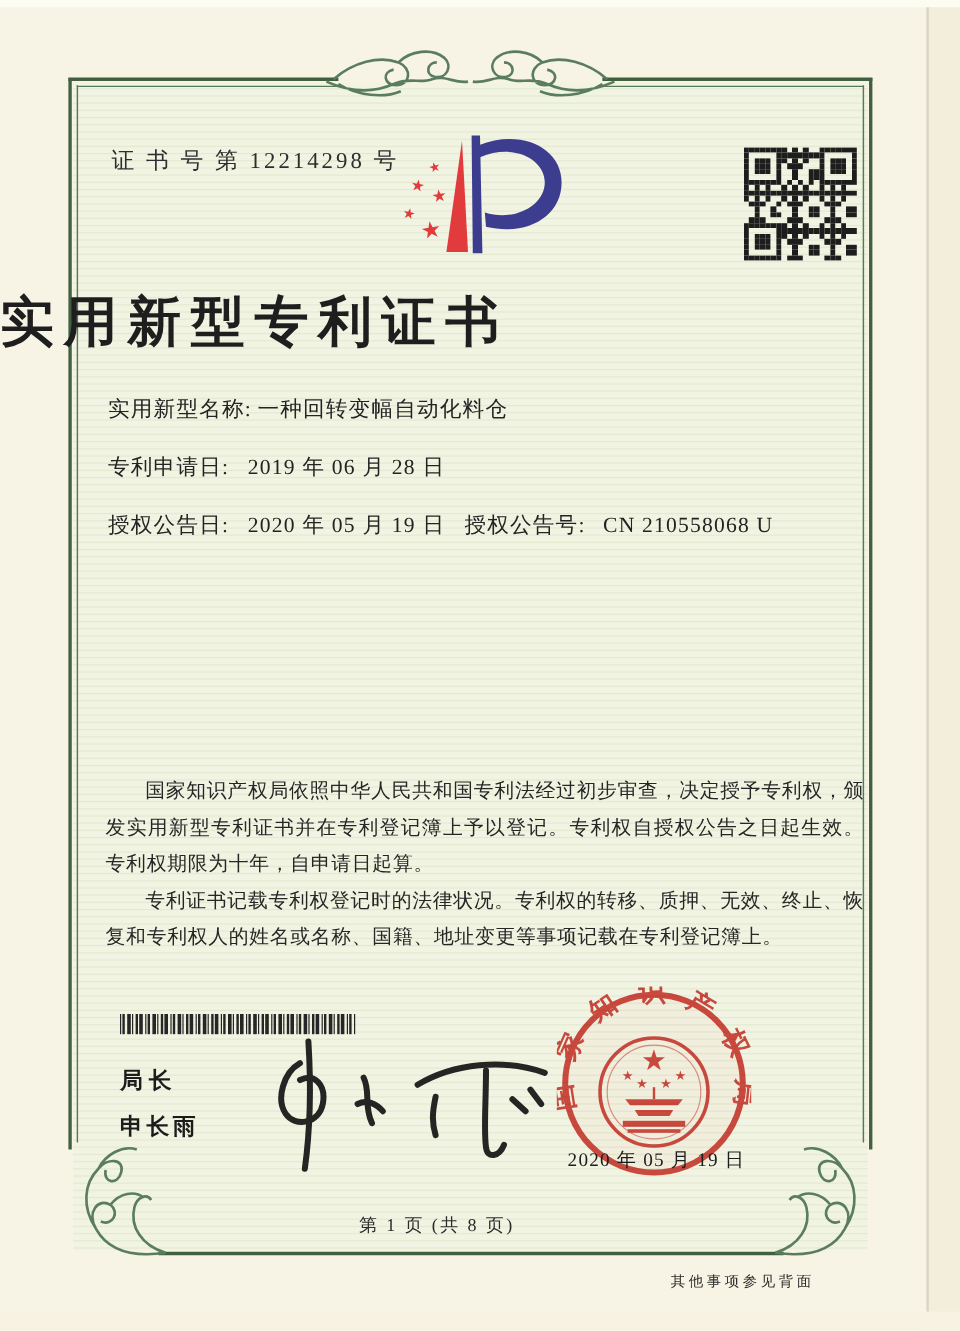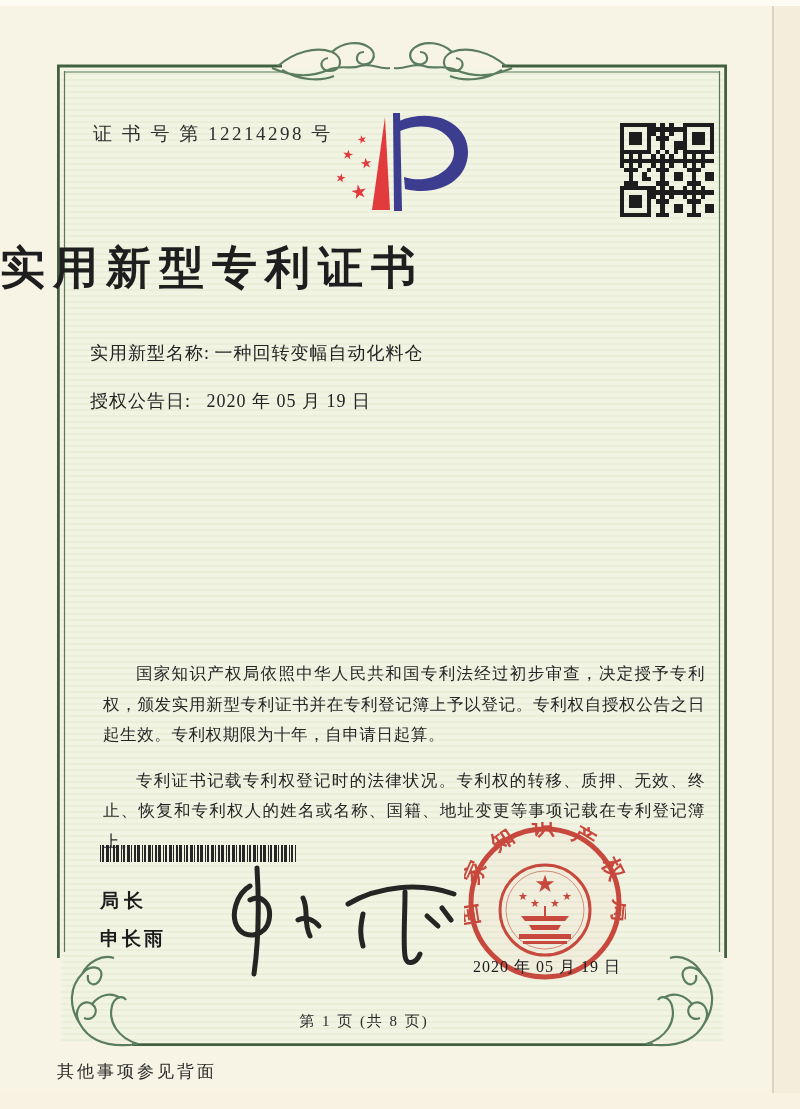--- a/index.html
+++ b/index.html
@@ -23,40 +23,40 @@
   .frame-svg{left:0;top:0;width:800px;height:1109px;pointer-events:none;}
   .cert-no{left:93px;top:121px;font-size:19px;letter-spacing:2.5px;color:#2e2e2e;}
   .logo{left:326px;top:107px;width:178px;height:122px;}
   .qr{left:620px;top:123px;width:94px;height:94px;display:grid;
       grid-template-columns:repeat(21,1fr);grid-template-rows:repeat(21,1fr);}
   .qr div{width:100%;height:100%;}
   .qr .d{background:#1d1d1d;}
   .title{left:0;top:238px;width:800px;text-align:left;
          font-size:45px;font-weight:bold;letter-spacing:8px;color:#1e1e1e;}
   .fields{left:90px;top:331px;width:634px;font-size:18px;color:#232323;}
-  .frow{line-height:21px;margin-bottom:26.8px;white-space:nowrap;position:relative;margin-top:12px;}
+  .frow{line-height:21px;margin-bottom:26.8px;white-space:nowrap;position:relative;}
   .flabel{display:inline-block;min-width:112px;letter-spacing:1px;}
   .fvalue{letter-spacing:1px;}
   .grant2{position:absolute;left:297px;top:0;}
   .paras{left:88px;top:644px;width:632px;font-size:16.5px;line-height:30.5px;
          text-align:justify;letter-spacing:0.6px;color:#262626;}
-  .paras p{margin:15px;text-indent:2em;}
+  .paras p{margin:0;text-indent:2em;}
   .barcode{left:100px;top:845px;width:196px;height:17px;display:flex;align-items:stretch;overflow:hidden;}
   .barcode div{flex:none;height:100%;}
   .barcode .b{background:#262626;}
   .officer-title{left:100px;top:888px;font-size:19px;letter-spacing:5px;font-weight:600;
                  font-family:"Liberation Sans","DejaVu Sans",sans-serif;color:#1c1c1c;}
   .officer-name{left:100px;top:926px;font-size:19px;letter-spacing:3px;font-weight:600;
                 font-family:"Liberation Sans","DejaVu Sans",sans-serif;color:#1c1c1c;}
   .signature{left:200px;top:858px;width:280px;height:128px;}
   .seal{left:464px;top:822px;width:162px;height:162px;mix-blend-mode:multiply;}
   .seal-date{left:468px;top:957px;width:158px;text-align:center;font-size:16px;
              letter-spacing:1px;color:#1d1d1d;}
   .page-no{left:57px;top:1012px;width:614px;text-align:center;font-size:15px;letter-spacing:2px;color:#2b2b2b;}
-  .back-note{left:57px;top:1060px;width:622px;text-align:left;font-size:17px;letter-spacing:3px;color:#2b2b2b;}
+  .back-note{left:57px;top:1060px;width:622px;text-align:right;font-size:12px;letter-spacing:3px;color:#2b2b2b;}
 </style>
 </head>
 <body>
 
 <div class="abs scan-right-band"></div>
 <div class="abs scan-right-line"></div>
 <div class="abs scan-top"></div>
 <div class="abs scan-bottom-band"></div>
 
 <div class="abs interior"></div>
@@ -560,22 +560,30 @@
   </div>
 
 <div class="abs title">实用新型专利证书</div>
 
 <div class="abs fields">
   <div class="frow">
     <span class="flabel">实用新型名称:</span>
     <span class="fvalue">一种回转变幅自动化料仓</span>
   </div>
   <div class="frow">
+    <span class="flabel">专利申请日:</span>
+    <span class="fvalue">2019 年 06 月 28 日</span>
+  </div>
+  <div class="frow">
     <span class="flabel">授权公告日:</span>
     <span class="fvalue">2020 年 05 月 19 日</span>
+    <span class="grant2">
+      <span class="flabel" style="min-width:0;margin-right:10px;">授权公告号:</span>
+      <span class="fvalue">CN 210558068 U</span>
+    </span>
   </div>
 </div>
 
 <div class="abs paras">
   <p>国家知识产权局依照中华人民共和国专利法经过初步审查，决定授予专利权，颁发实用新型专利证书并在专利登记簿上予以登记。专利权自授权公告之日起生效。专利权期限为十年，自申请日起算。</p>
   <p>专利证书记载专利权登记时的法律状况。专利权的转移、质押、无效、终止、恢复和专利权人的姓名或名称、国籍、地址变更等事项记载在专利登记簿上。</p>
 </div>
 
 <div class="abs barcode">
     <div class="b" style="width: 1px;"></div>

